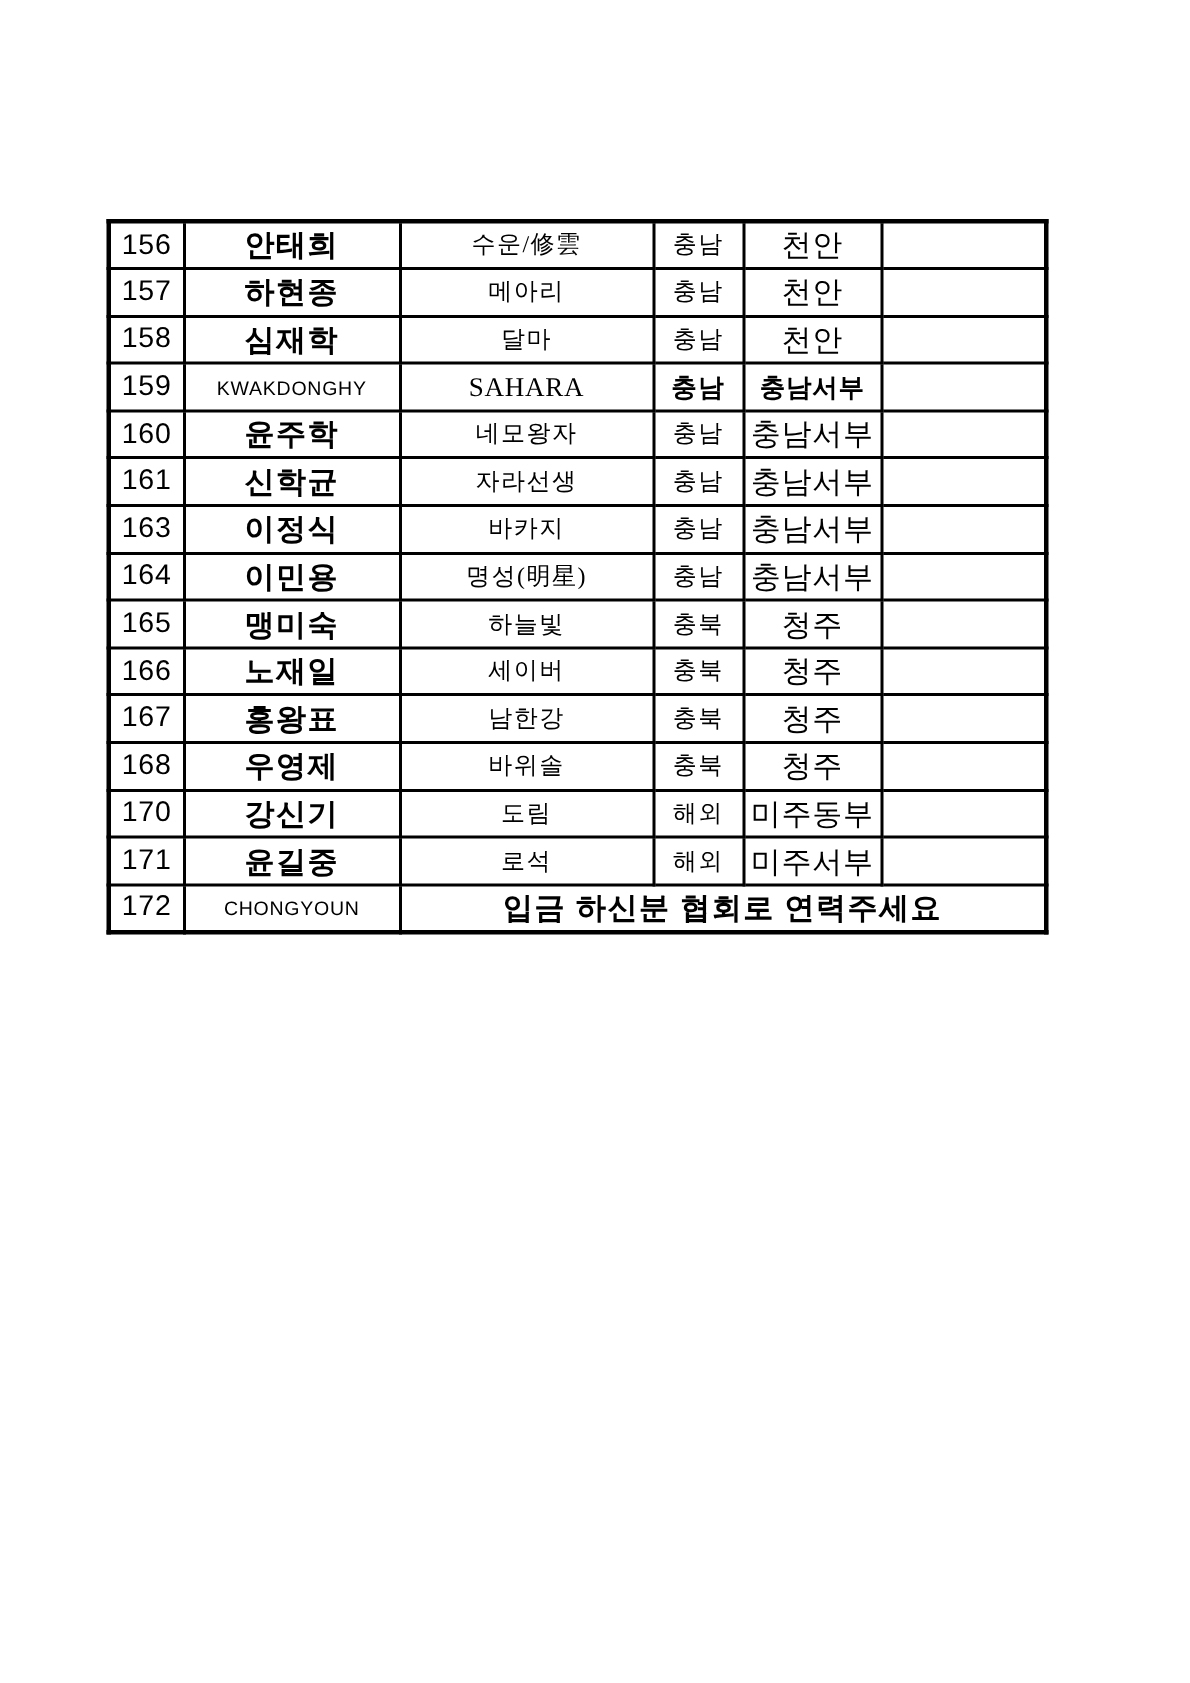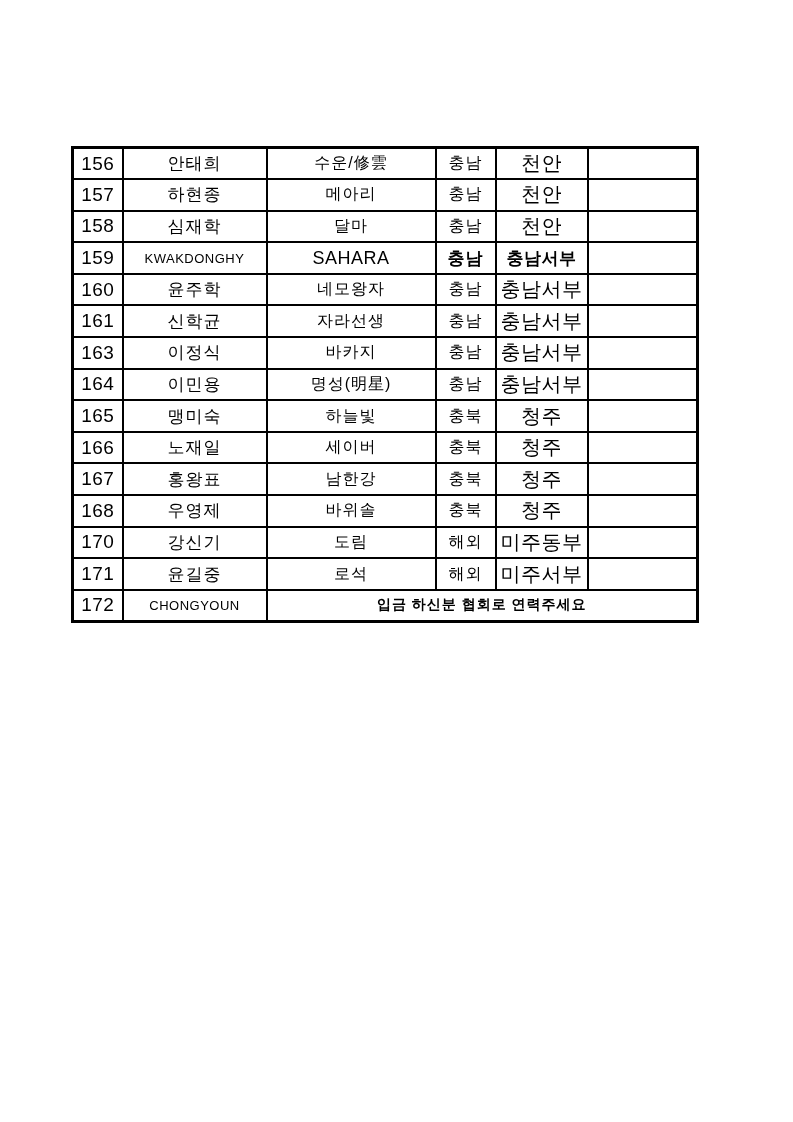--- a/index.html
+++ b/index.html
@@ -28,30 +28,30 @@
     border: 2px solid #000000;
     text-align: center;
     vertical-align: middle;
     padding: 0;
     overflow: hidden;
     white-space: nowrap;
   }
   table.member-table tr { height: 31.6px; }
 
   .c-no     { font-size: 19px; letter-spacing: 0.5px; }
-  .c-name   { font-size: 17px; font-weight: 400; letter-spacing: 1px; }
-  .c-nick   { font-size: 16px; letter-spacing: 1px; }
+  .c-name   { font-size: 20px; font-weight: 700; letter-spacing: 1px; }
+  .c-nick   { font-size: 16px; letter-spacing: 1px; font-family: Liberation Serif, serif; }
   .c-region { font-size: 16px; letter-spacing: 1px; }
   .c-sub    { font-size: 20px; letter-spacing: 0.5px; }
   .c-note   { font-size: 16px; }
 
   td.latin-name { font-size: 13px; font-weight: 400; letter-spacing: 0.5px; }
   td.latin-nick { font-size: 18px; font-weight: 400; letter-spacing: 0.5px; }
   td.bold-region { font-weight: 700; font-size: 17px; }
-  td.c-notice { font-size: 14px; font-weight: 600; letter-spacing: 1px; }
+  td.c-notice { font-size: 20px; font-weight: 600; letter-spacing: 1px; }
 </style>
 </head>
 <body>
 
 <div class="page">
   <table class="member-table">
     <colgroup>
       <col style="width:50px">
         <col style="width:144px">
         <col style="width:169px">

